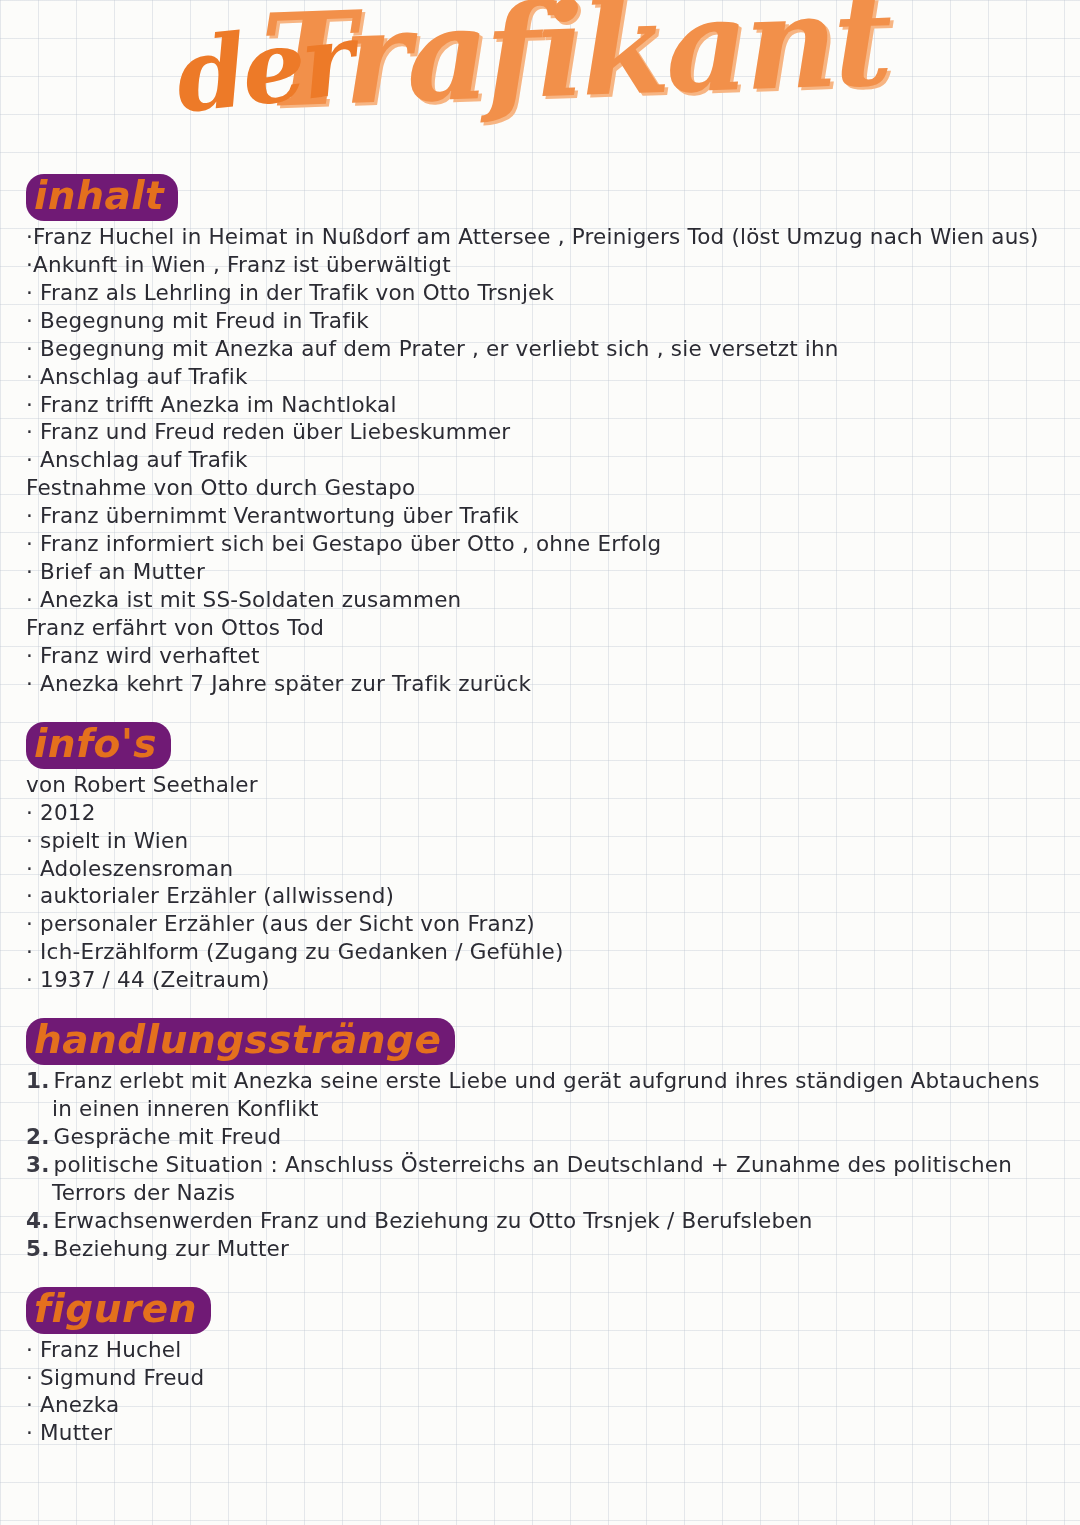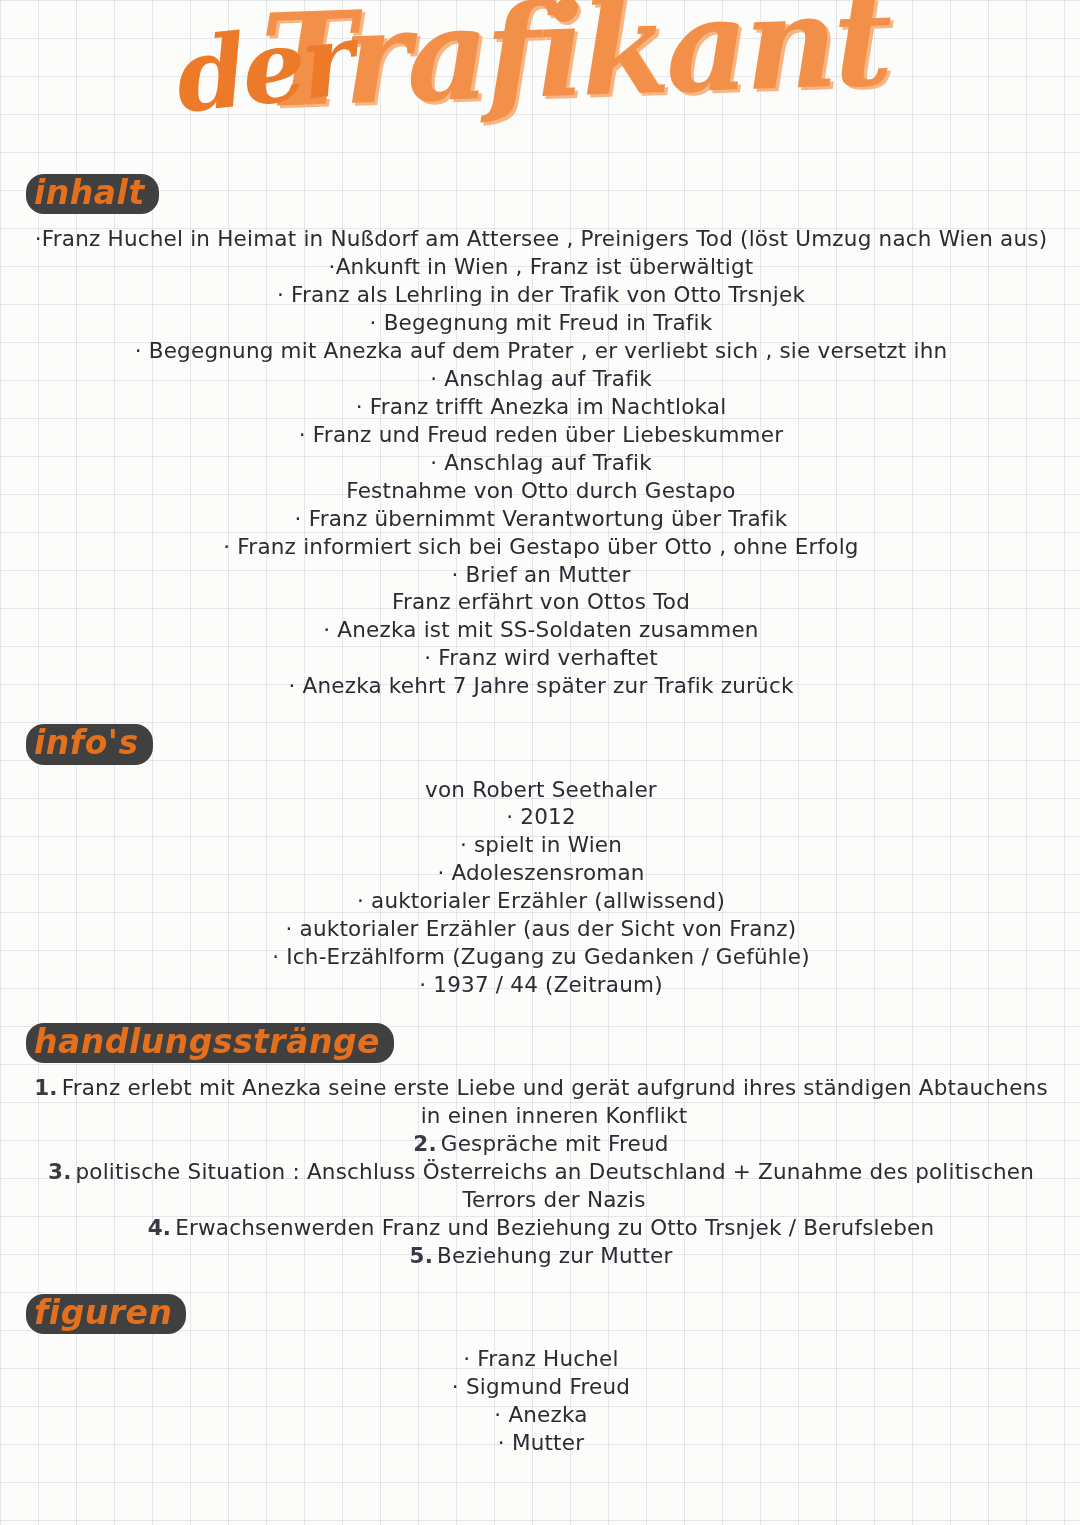--- a/index.html
+++ b/index.html
@@ -60,44 +60,43 @@
     transform: rotate(-6deg);
     z-index: 2;
   }
 
   
   .section { margin-top: 24px; }
   .section:first-of-type { margin-top: 0; }
 
   .heading {
     display: inline-block;
-    background: #404040;
+    background: #701a75;
     color: #e4701d;
     font-weight: bold;
-    font-size: 33px;
+    font-size: 39px;
     font-style: italic;
     letter-spacing: 0.5px;
     padding: 1px 14px 3px 8px;
     border-radius: 18px;
     line-height: 1.1;
-    margin-bottom: 9px;
+    margin-bottom: 0;
   }
 
   ul.notes {
     list-style: none;
     margin: 2px 0 0 0;
     padding: 0;
     font-size: 21.5px;
     line-height: 1.3;
     letter-spacing: 0.2px;
   }
   ul.notes li {
     padding-left: 18px;
     text-indent: -18px;
-    text-align: center;
   }
   ul.notes.numbered li {
     padding-left: 26px;
     text-indent: -26px;
   }
   ul.notes .num {
     font-weight: bold;
     color: #3a3a44;
     margin-right: 4px;
   }
@@ -121,36 +120,36 @@
         <li>· Begegnung  mit Freud in Trafik</li>
         <li>· Begegnung mit Anezka auf dem Prater , er verliebt sich , sie versetzt ihn</li>
         <li>· Anschlag auf Trafik</li>
         <li>· Franz trifft Anezka im Nachtlokal</li>
         <li>· Franz und Freud reden über Liebeskummer</li>
         <li>· Anschlag auf Trafik</li>
         <li>Festnahme von Otto durch Gestapo</li>
         <li>· Franz übernimmt Verantwortung über Trafik</li>
         <li>· Franz informiert sich bei Gestapo über Otto , ohne Erfolg</li>
         <li>· Brief an Mutter</li>
+        <li>· Anezka ist mit SS-Soldaten zusammen</li>
         <li>Franz erfährt von Ottos Tod</li>
-        <li>· Anezka ist mit SS-Soldaten zusammen</li>
         <li>· Franz wird verhaftet</li>
         <li>· Anezka kehrt 7 Jahre später zur Trafik zurück</li>
       </ul>
   </div>
 
   <div class="section">
     <span class="heading">info's</span>
     <ul class="notes">
         <li>von Robert Seethaler</li>
         <li>· 2012</li>
         <li>· spielt in Wien</li>
         <li>· Adoleszensroman</li>
         <li>· auktorialer Erzähler (allwissend)</li>
-        <li>· auktorialer Erzähler (aus der Sicht von Franz)</li>
+        <li>· personaler Erzähler (aus der Sicht von Franz)</li>
         <li>· Ich-Erzählform (Zugang  zu Gedanken / Gefühle)</li>
         <li>·  1937 / 44  (Zeitraum)</li>
       </ul>
   </div>
 
   <div class="section">
     <span class="heading">handlungsstränge</span>
     <ul class="notes numbered">
         <li><span class="num">1.</span><span>Franz erlebt mit Anezka seine erste Liebe und gerät aufgrund ihres ständigen Abtauchens in einen inneren Konflikt</span></li>
         <li><span class="num">2.</span><span>Gespräche mit Freud</span></li>

